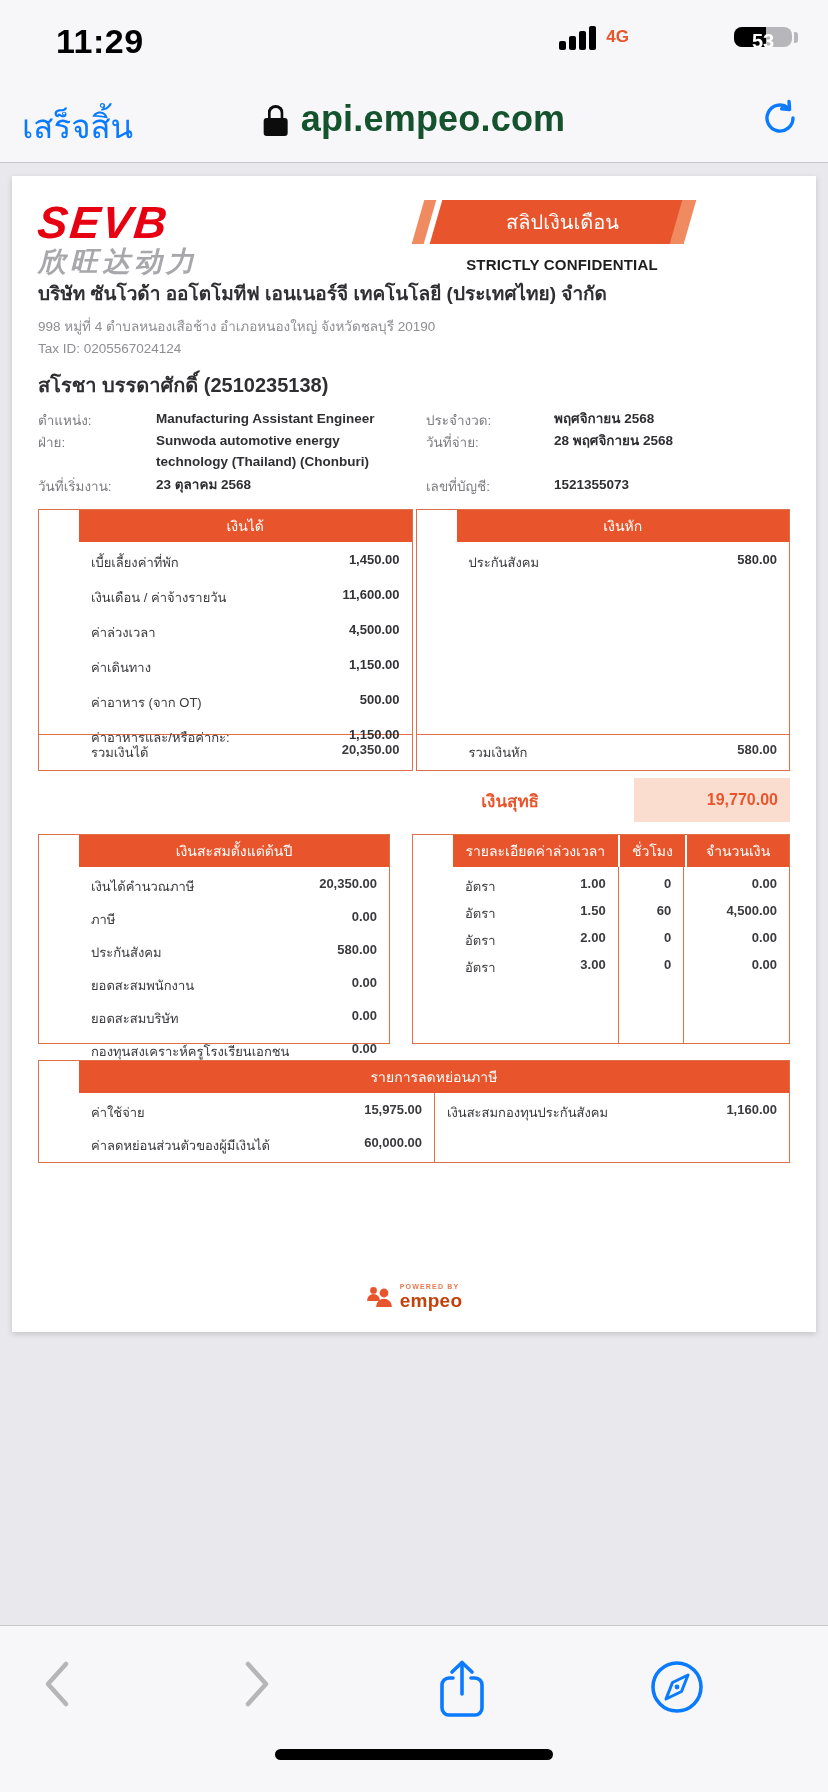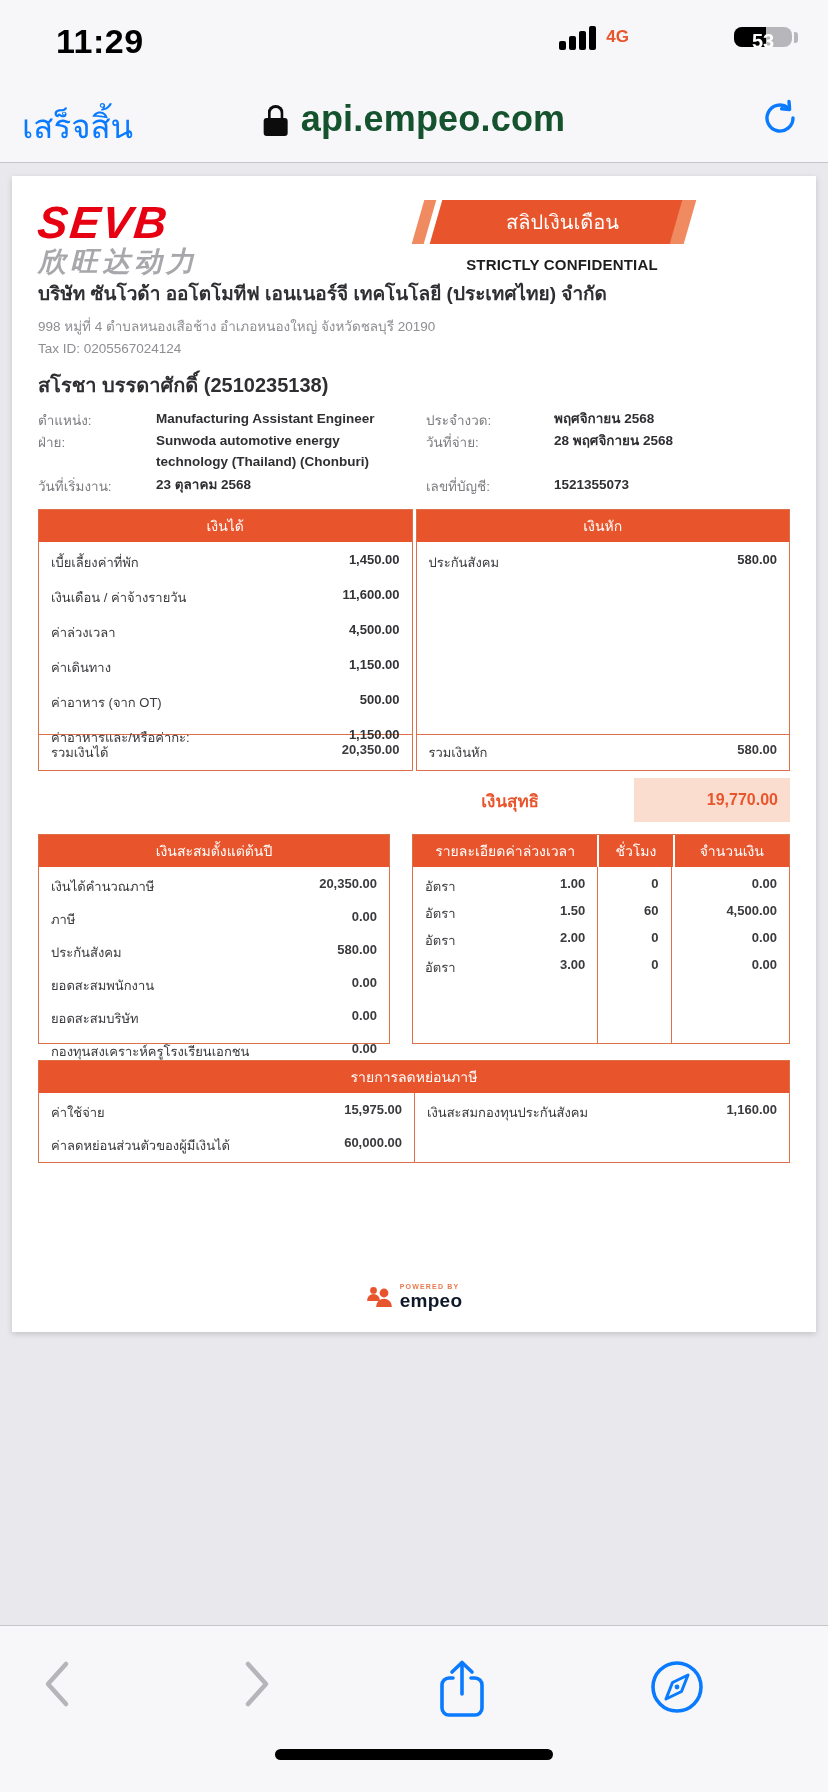--- a/index.html
+++ b/index.html
@@ -49,21 +49,21 @@
 
   .emp-name { font-size:20px; font-weight:700; color:#2f2f33; margin-top:13px; }
   .info-grid { display:flex; margin-top:8px; }
   .info-col { display:grid; grid-template-columns:118px 252px; grid-auto-rows:minmax(22px,auto); }
   .info-col.right { margin-left:18px; grid-template-columns:128px 1fr; flex:1; grid-template-rows:22px 44px 22px; }
   .info-col.left { width:370px; grid-template-rows:22px 44px 22px; }
   .ilabel { color:#7d7d82; font-size:13.5px; }
   .ivalue { color:#2f2f33; font-size:13.5px; font-weight:700; line-height:1.55; }
 
   .orange-head { background:#e8552c; color:#fff; text-align:center; font-size:14px; padding:5px 0; }
-  .tborder { border:1px solid #dd6f49; }
+  .tborder { border:1px solid #dd6f49;padding-left:40px; }
 
   .pair { display:flex; gap:3px; margin-top:12px; }
   .pair .pcol { width:calc(50% - 1.5px); }
   .pbody { height:192px; padding-top:3px; background:#fff; }
   .prow { display:flex; justify-content:space-between; padding:7px 12px; }
   .prow .amt { font-weight:600; color:#333337; }
   .ptotals { display:flex; gap:3px; }
   .ptotals .pcol { width:calc(50% - 1.5px); border-top:none; }
   .ptotal-row { display:flex; justify-content:space-between; padding:7px 12px; }
   .ptotal-row .amt { font-weight:700; }
@@ -93,21 +93,21 @@
   .tax { margin-top:16px; }
   .tax-body { display:flex; min-height:62px; }
   .tax-col { width:50%; padding-top:3px; }
   .tax-col + .tax-col { border-left:1px solid #dd6f49; }
   .trow { display:flex; justify-content:space-between; padding:6px 12px; }
   .trow .amt { font-weight:600; }
 
   .powered { position:absolute; bottom:22px; left:0; right:0; display:flex; justify-content:center; align-items:center; gap:7px; }
   .powered-text { display:flex; flex-direction:column; line-height:1; }
   .powered-by { font-size:7px; letter-spacing:1.2px; color:#e8794f; font-weight:700; }
-  .powered-brand { font-size:19px; font-weight:700; color:#0f172a; margin-top:1px; letter-spacing:.3px; }
+  .powered-brand { font-size:19px; font-weight:700; color:#c2410c; margin-top:1px; letter-spacing:.3px; }
 
   
   .toolbar { position:absolute; left:0; bottom:0; width:100%; height:167px; background:#f7f7f9; border-top:1px solid #c6c6ca; }
   .tool-btn { position:absolute; top:32px; cursor:pointer; }
   .back-btn { left:40px; } .fwd-btn { left:242px; } .share-btn { left:436px; } .compass-btn { left:648px; }
   .home-indicator { position:absolute; left:50%; transform:translateX(-50%); bottom:32px; width:278px; height:11px; border-radius:6px; background:#000; }
 </style>
 </head>
 <body>
 

